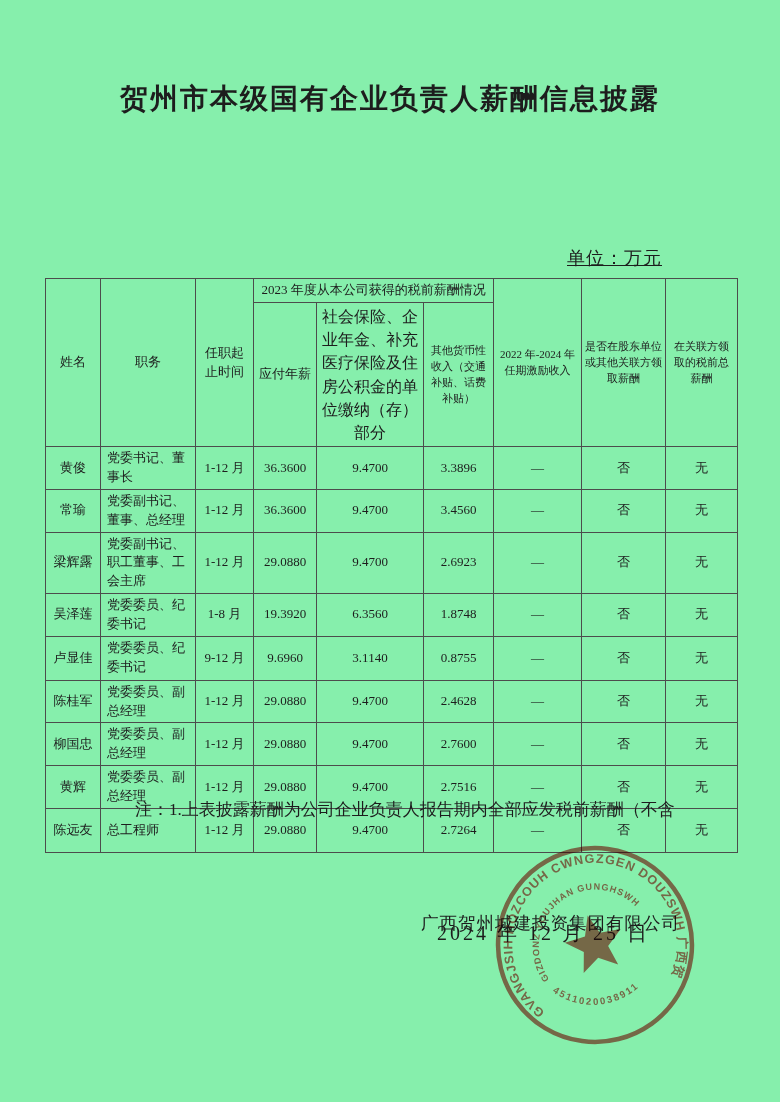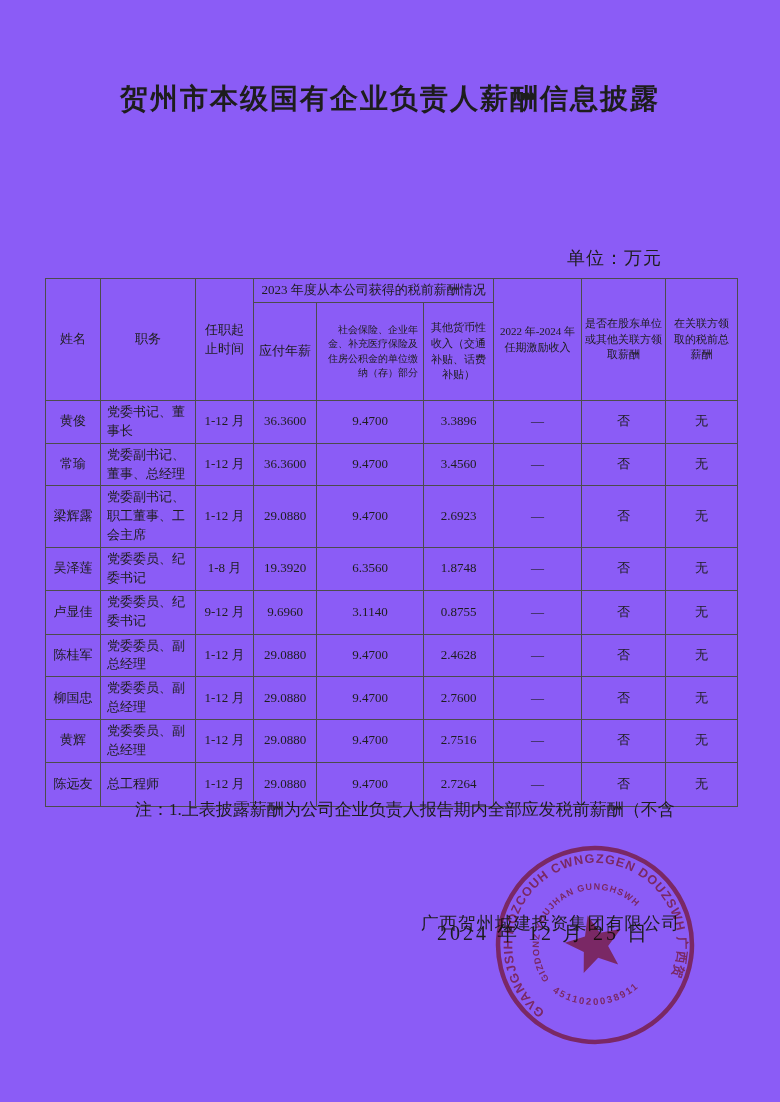--- a/index.html
+++ b/index.html
@@ -1,43 +1,43 @@
 <!DOCTYPE html>
 <html><head>
 <meta charset="utf-8">
 <style>
   html,body { margin:0; padding:0; background:#ffffff; }
   .page {
     position:relative; width:780px; height:1102px; margin:0 auto;
-    background:#8b5cf6; overflow:hidden;
+    background:#86efac; overflow:hidden;
     font-family:"Liberation Serif","DejaVu Serif",serif;
     color:#1d1d1d;
   }
   .doc-title {
     position:absolute; top:80px; left:0; width:100%;
     text-align:center; font-size:28px; font-weight:bold; letter-spacing:2px;
   }
   .intro {
     position:absolute; top:184px; left:72px; width:638px;
     font-size:18px; line-height:35px; text-indent:56px; text-align:justify;
   }
   .unit-label {
-    position:absolute; top:246px; right:118px; font-size:18px; letter-spacing:1px;
+    position:absolute; top:246px; right:118px; font-size:18px; letter-spacing:1px;text-decoration:underline;
   }
   table.salary-table {
     position:absolute; top:278px; left:45px; width:692px;
     border-collapse:collapse; table-layout:fixed; font-size:13px;
   }
   .salary-table td {
     border:1px solid #4c4c4c; text-align:center; vertical-align:middle;
     padding:2px 3px; line-height:1.45; overflow:hidden;
   }
   .salary-table td.pos-cell { text-align:left; padding-left:6px; }
   .salary-table td.hdr { font-size:13px; }
-  .salary-table td.hdr-small { font-size:10px; text-align:right; padding:12px 5px; }
+  .salary-table td.hdr-small { font-size:16px; text-align:center; padding:2px 5px; }
   .salary-table td.hdr-center { font-size:11px; }
   .notes {
     position:absolute; top:796px; left:95px; width:615px;
     font-size:17px; line-height:27px;margin-left:40px;
   }
   .notes .n2 { padding-left:52px; }
   .notes .n3 { padding-left:30px; margin-top:4px; }
   .sig-company { position:absolute; top:911px; right:100px; font-size:17.5px; letter-spacing:1px; }
   .sig-date    { position:absolute; top:920px; right:130px; font-size:20px; letter-spacing:3px; }
   .seal {

